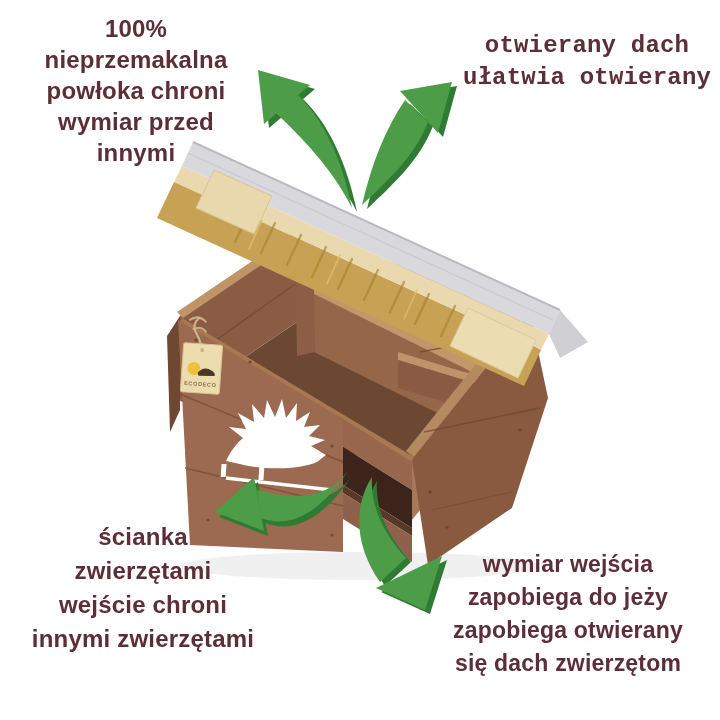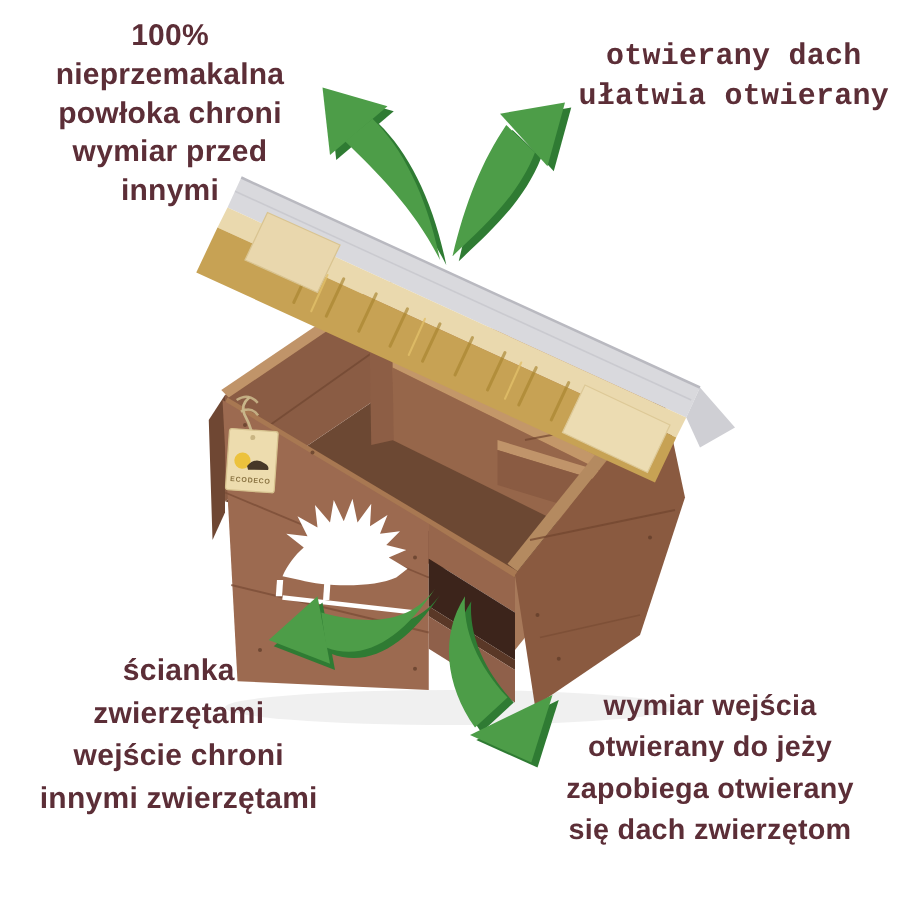--- a/index.html
+++ b/index.html
@@ -229,18 +229,18 @@
 
   <div class="callout bl">
     <div>ścianka</div>
     <div>zwierzętami</div>
     <div>wejście chroni</div>
     <div>innymi zwierzętami</div>
   </div>
 
   <div class="callout br">
     <div>wymiar wejścia</div>
-    <div>otwierany do jeży</div>
+    <div>zapobiega do jeży</div>
     <div>zapobiega otwierany</div>
     <div>się dach zwierzętom</div>
   </div>
 
 </div>
 
 </body></html>

